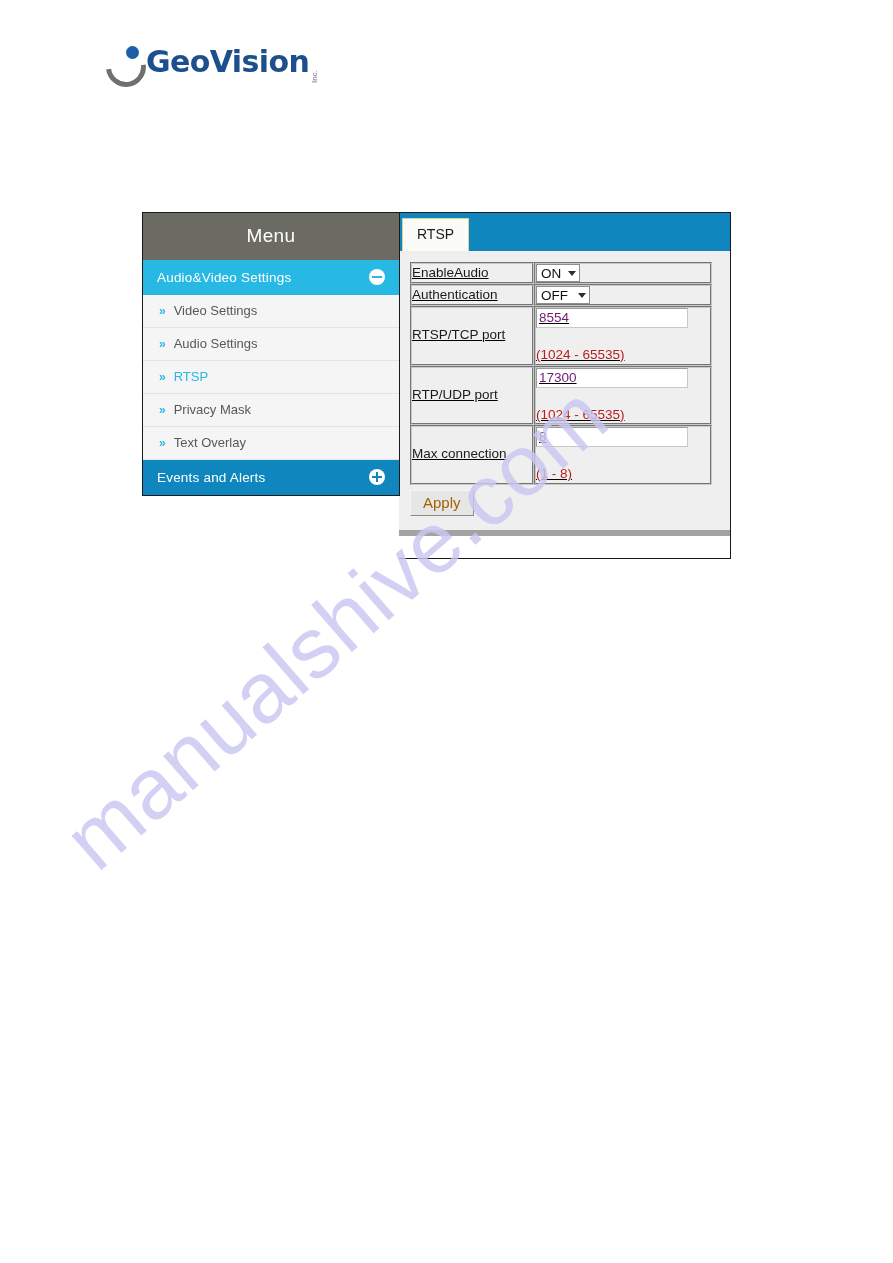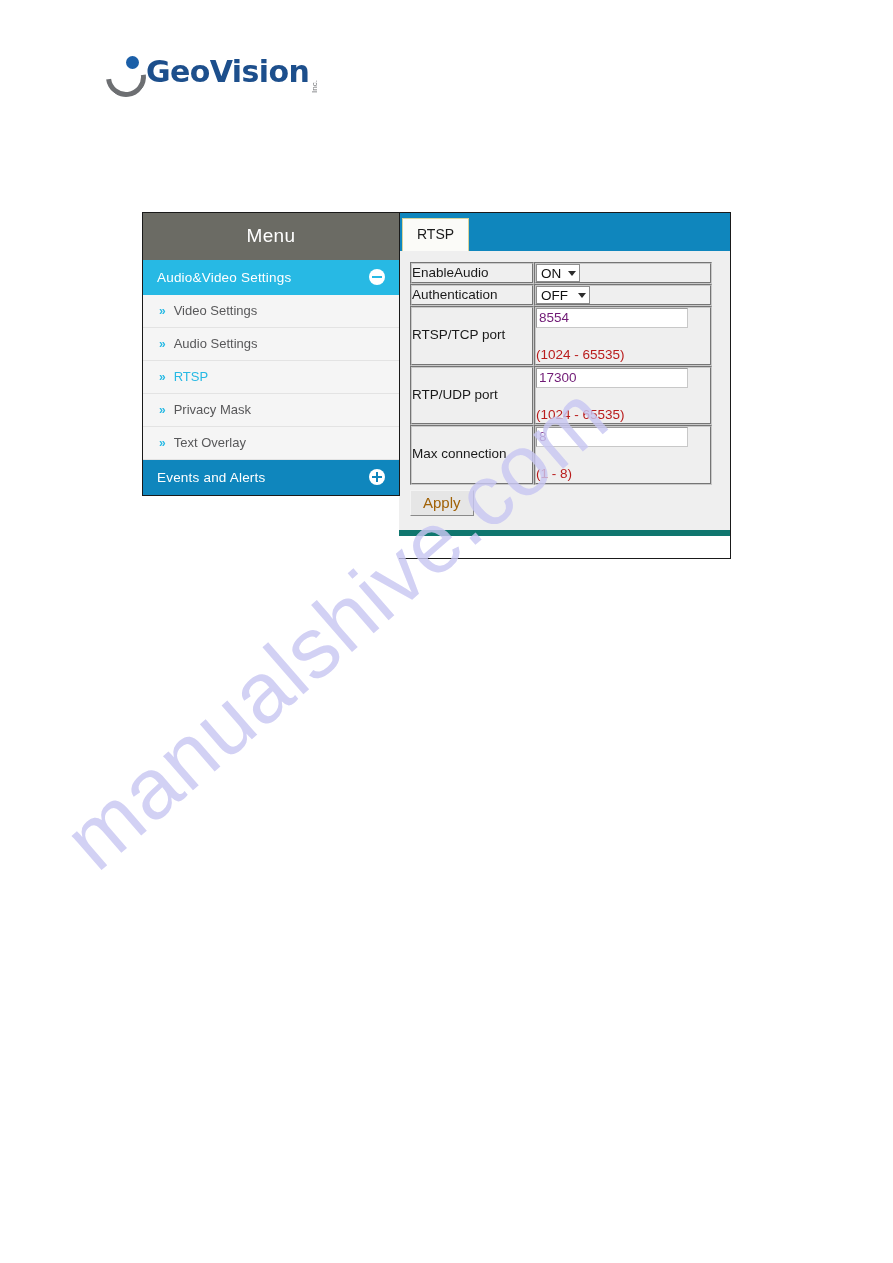--- a/index.html
+++ b/index.html
@@ -38,21 +38,21 @@
     letter-spacing: 1px;
     color: #c9c7f2;
     opacity: .82;
     white-space: nowrap;
   }
 
   
   #logo-block {
     position: absolute;
     left: 104px;
-    top: 48px;
+    top: 38px;
     height: 48px;
     display: flex;
     align-items: center;
     z-index: 10;
   }
   .logo-mark {
     position: relative;
     width: 38px;
     height: 38px;
     margin-right: 4px;
@@ -202,21 +202,22 @@
     border-bottom: none;
     height: 33px;
     box-sizing: border-box;
     padding: 7px 14px 0 14px;
     font-size: 14px;
     color: #1c1c1c;
   }
   #form-area {
     background: #efefef;
     padding: 11px 10px 14px 11px;
-    border-bottom: 6px solid #0f766e;
+    border-bottom: 6px solid #a3a3a3;
+    text-decoration: underline;
   }
   table.settings {
     border-collapse: separate;
     border-spacing: 0;
     width: 302px;
     table-layout: fixed;
   }
   table.settings td {
     border: 2px groove #c9c9c9;
     background: #efefef;

